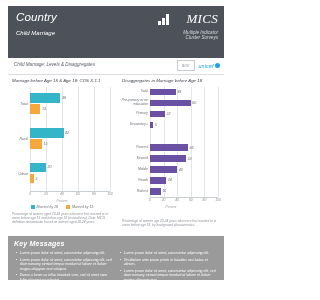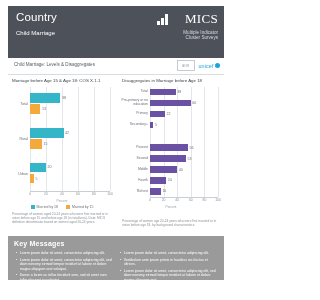--- a/index.html
+++ b/index.html
@@ -2,21 +2,21 @@
 <html><head>
 <meta charset="utf-8">
 <style>
   html,body{margin:0;padding:0;}
   body{
     width:232px;height:300px;
     background:#ffffff;
     font-family:"Liberation Sans","DejaVu Sans",sans-serif;
     overflow:hidden;
   }
-  .page{position:relative;width:232px;height:244px;background:#fff;}
+  .page{position:relative;width:232px;height:244px;background:#fff;font-style:italic;}
 
   
   .header{
     position:absolute;left:8px;top:6px;width:216px;height:52px;
     background:#4d5159;
   }
   .hdr-left{position:absolute;left:8px;top:6px;width:110px;}
   .country{
     color:#ffffff;font-size:11.5px;line-height:11.5px;font-weight:400;
     letter-spacing:.1px;

